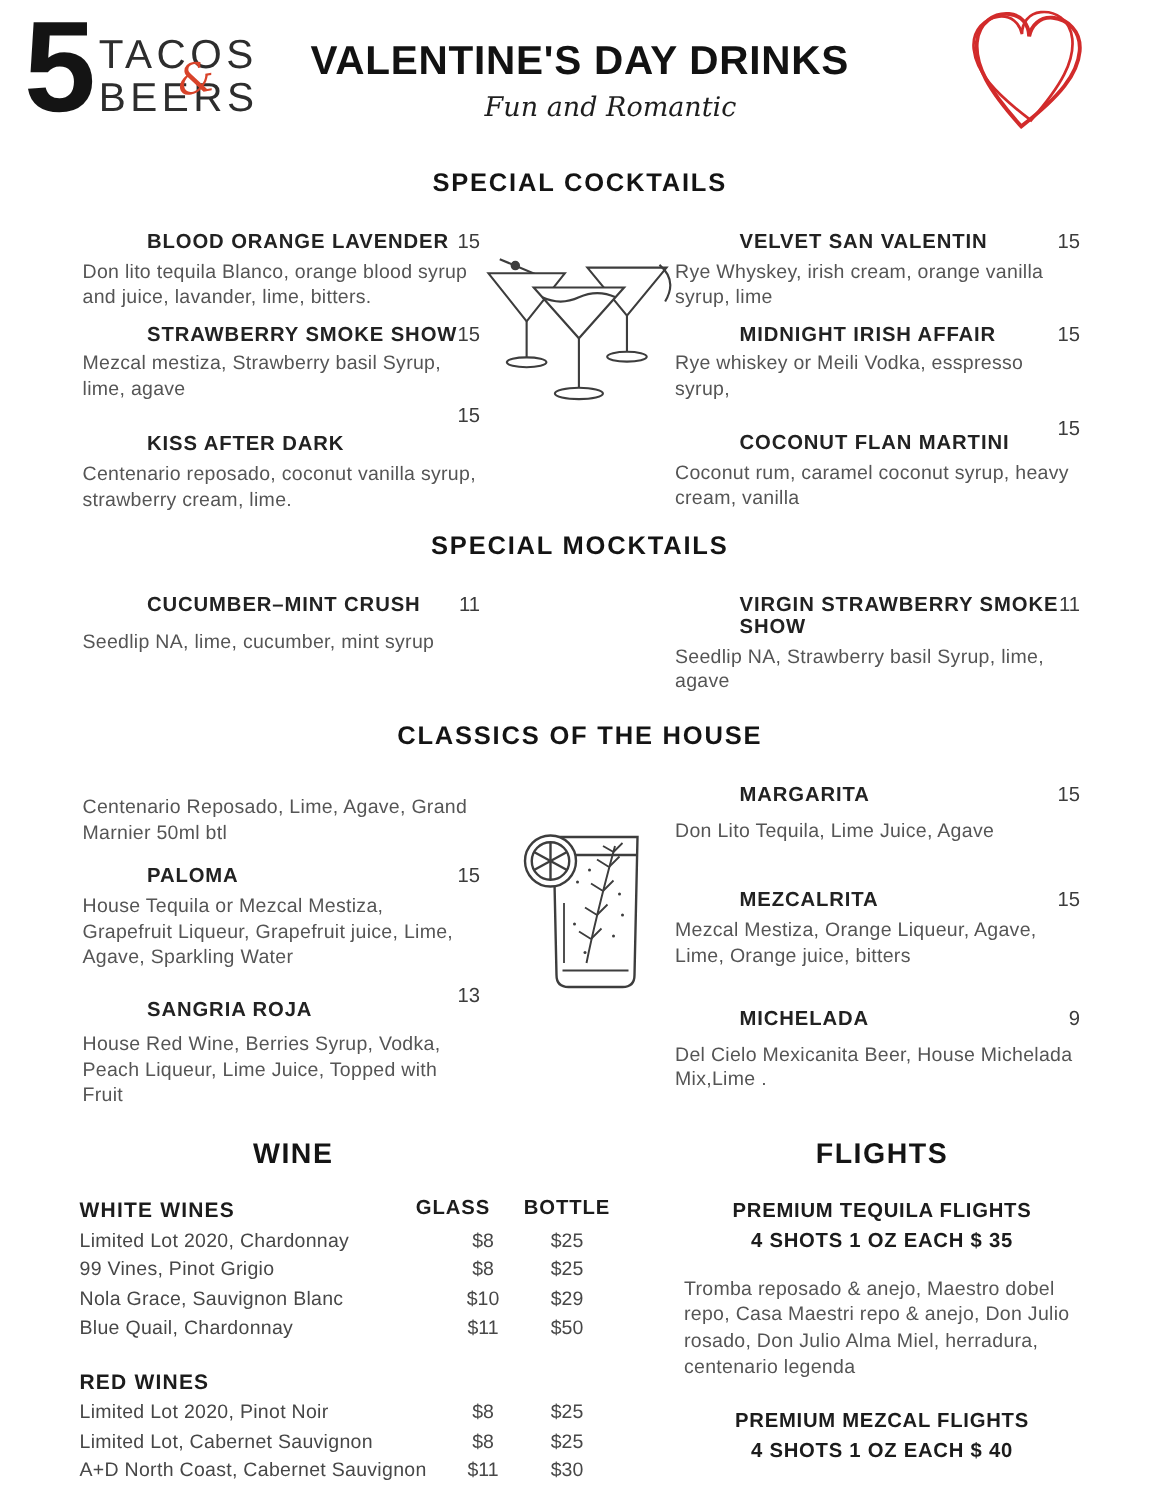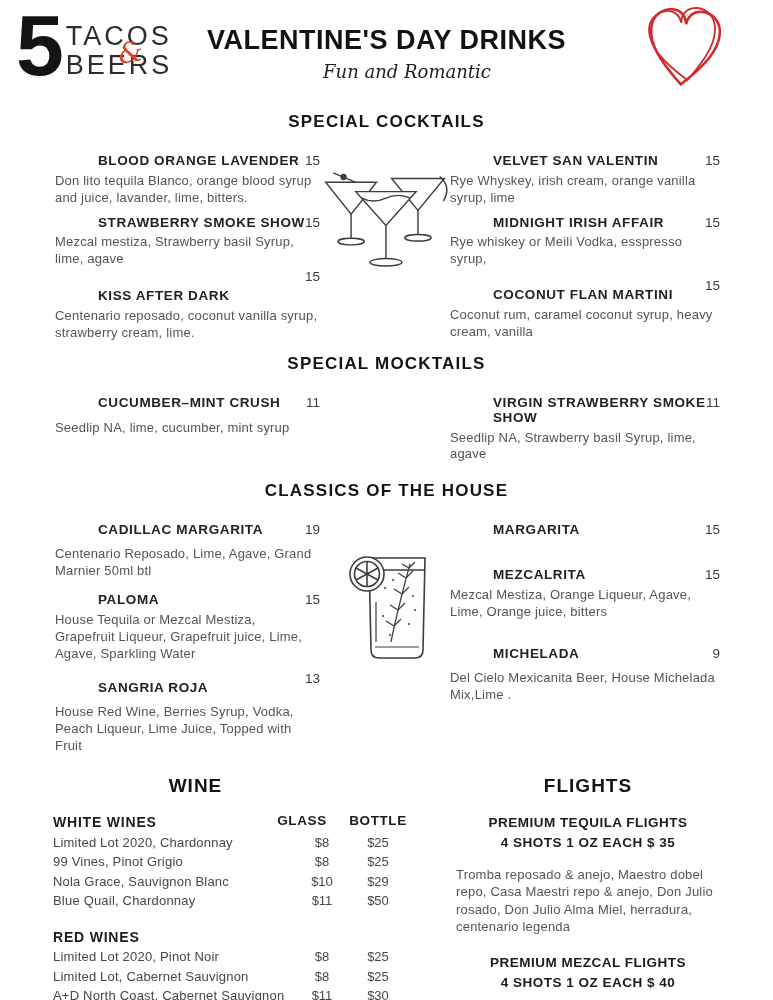--- a/index.html
+++ b/index.html
@@ -180,24 +180,20 @@
         <div class="ds">Seedlip NA, Strawberry basil Syrup, lime, agave</div>
       </div>
     </div>
   </div>
 
   <div class="section-title st-classics">CLASSICS OF THE HOUSE</div>
 
   <div class="cols mt">
     <div>
       <div class="item">
-        <div class="irow">
-          <span class="nm">CADILLAC MARGARITA</span>
-          <span class="pr">19</span>
-        </div>
         <div class="ds" style="margin-top:8px;">Centenario Reposado, Lime, Agave, Grand Marnier 50ml btl</div>
       </div>
       <div class="item" style="margin-top:12px;">
         <div class="irow">
           <span class="nm">PALOMA</span>
           <span class="pr">15</span>
         </div>
         <div class="ds">House Tequila or Mezcal Mestiza, Grapefruit Liqueur, Grapefruit juice, Lime, Agave, Sparkling Water</div>
       </div>
       <div class="item" style="margin-top:18px;">
@@ -234,20 +230,21 @@
         <circle cx="82" cy="70" r="1" fill="#3d3d3d" stroke="none"></circle>
       </svg>
     </div>
 
     <div>
       <div class="item">
         <div class="irow">
           <span class="nm">MARGARITA</span>
           <span class="pr">15</span>
         </div>
+        <div class="ds" style="margin-top:8px;">Don Lito Tequila, Lime Juice, Agave</div>
       </div>
       <div class="item" style="margin-top:29px;">
         <div class="irow">
           <span class="nm">MEZCALRITA</span>
           <span class="pr">15</span>
         </div>
         <div class="ds">Mezcal Mestiza, Orange Liqueur, Agave, Lime, Orange juice, bitters</div>
       </div>
       <div class="item" style="margin-top:25px;">
         <div class="irow">

